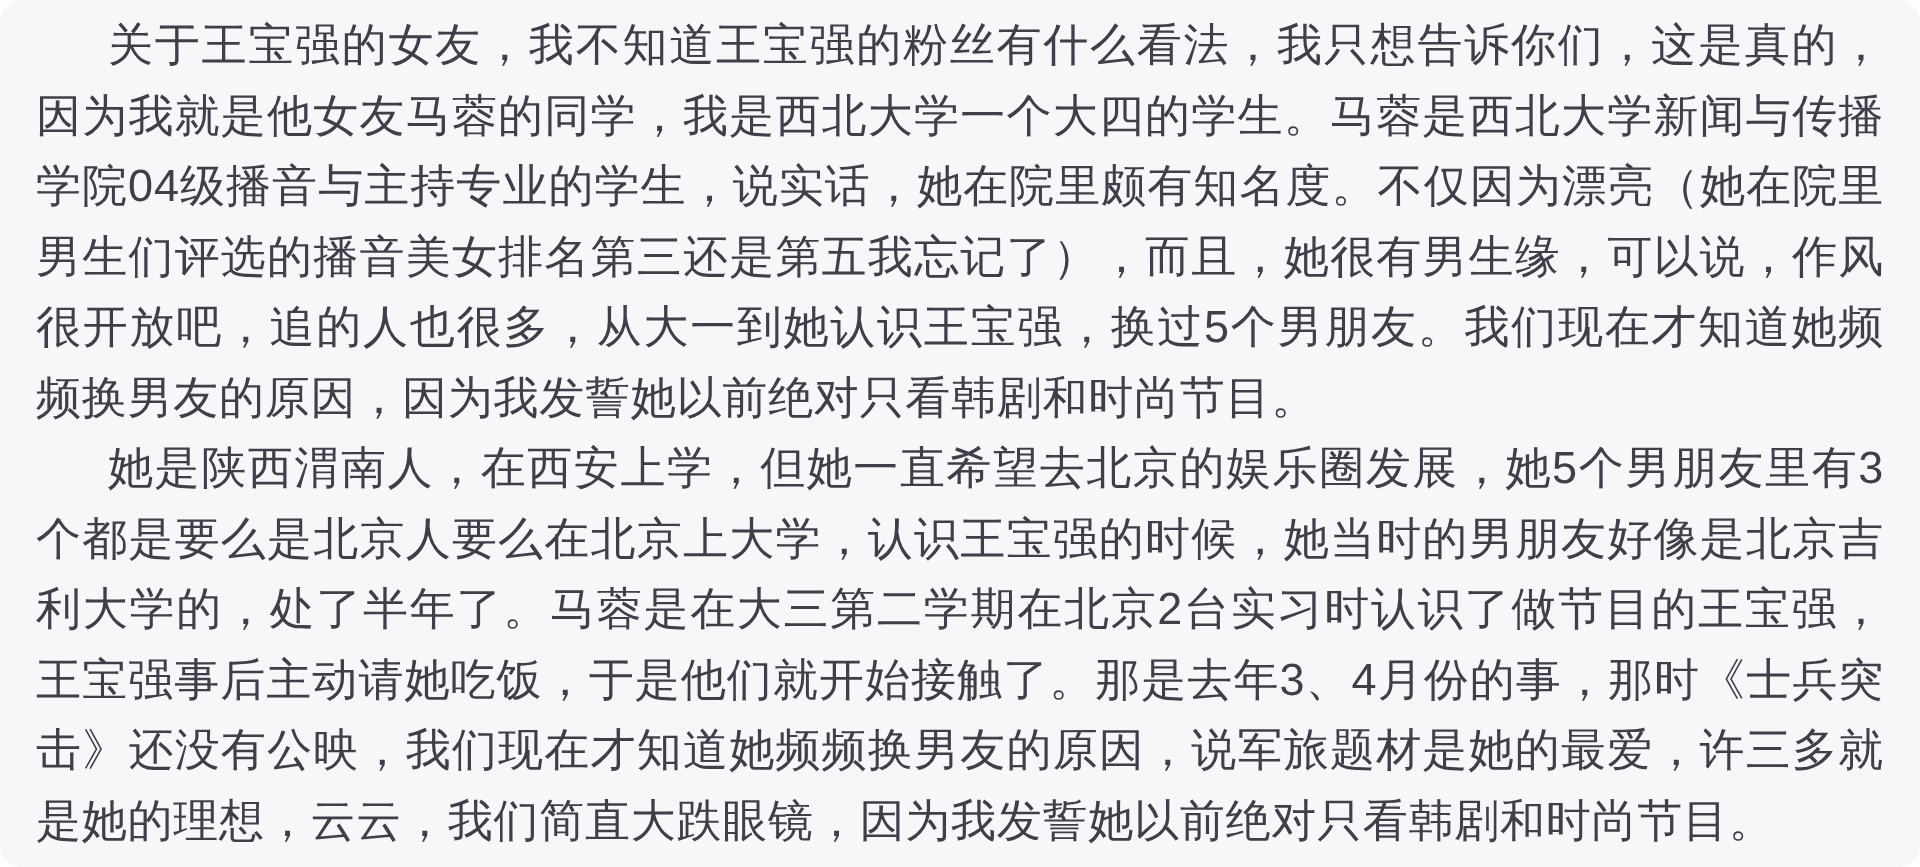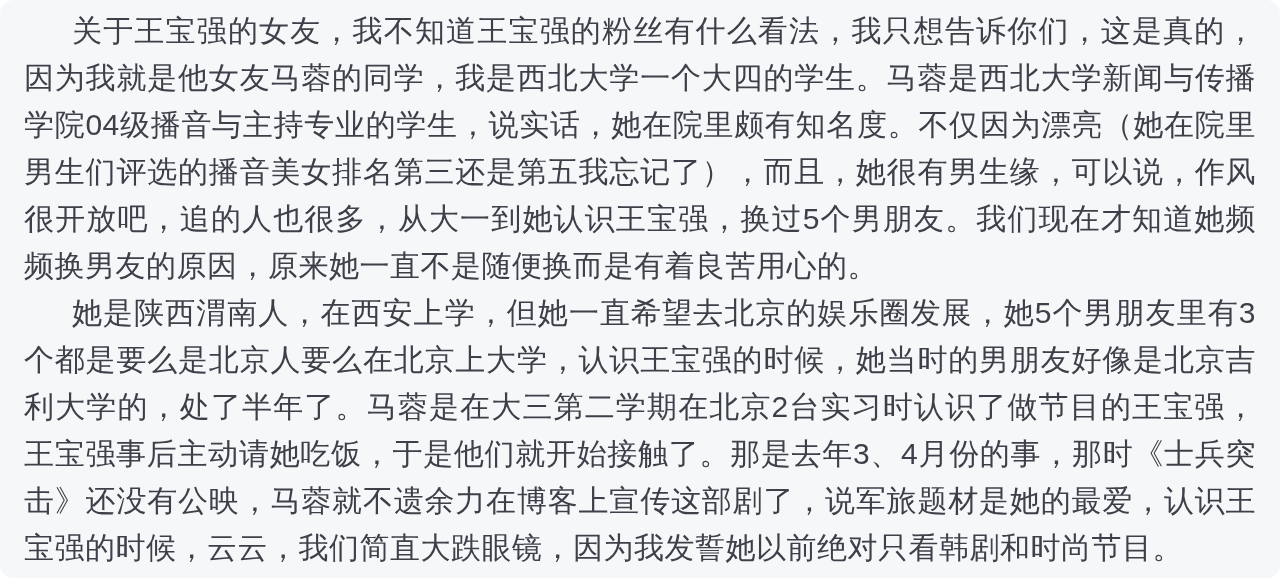--- a/index.html
+++ b/index.html
@@ -33,16 +33,16 @@
   }
   .para {
     text-indent: 1.6em;
   }
 </style>
 </head>
 <body>
 
 <div class="page">
   <div class="content">
-    <p class="para">关于王宝强的女友，我不知道王宝强的粉丝有什么看法，我只想告诉你们，这是真的，因为我就是他女友马蓉的同学，我是西北大学一个大四的学生。马蓉是西北大学新闻与传播学院04级播音与主持专业的学生，说实话，她在院里颇有知名度。不仅因为漂亮（她在院里男生们评选的播音美女排名第三还是第五我忘记了），而且，她很有男生缘，可以说，作风很开放吧，追的人也很多，从大一到她认识王宝强，换过5个男朋友。我们现在才知道她频频换男友的原因，原来她一直不是随便换而是有着良苦用心的。</p>
-    <p class="para">她是陕西渭南人，在西安上学，但她一直希望去北京的娱乐圈发展，她5个男朋友里有3个都是要么是北京人要么在北京上大学，认识王宝强的时候，她当时的男朋友好像是北京吉利大学的，处了半年了。马蓉是在大三第二学期在北京2台实习时认识了做节目的王宝强，王宝强事后主动请她吃饭，于是他们就开始接触了。那是去年3、4月份的事，那时《士兵突击》还没有公映，马蓉就不遗余力在博客上宣传这部剧了，说军旅题材是她的最爱，认识王宝强的时候，云云，我们简直大跌眼镜，因为我发誓她以前绝对只看韩剧和时尚节目。</p>
+    <p class="para">关于王宝强的女友，我不知道王宝强的粉丝有什么看法，我只想告诉你们，这是真的，因为我就是他女友马蓉的同学，我是西北大学一个大四的学生。马蓉是西北大学新闻与传播学院04级播音与主持专业的学生，说实话，她在院里颇有知名度。不仅因为漂亮（她在院里男生们评选的播音美女排名第三还是第五我忘记了），而且，她很有男生缘，可以说，作风很开放吧，追的人也很多，从大一到她认识王宝强，换过5个男朋友。我们现在才知道她频频换男友的原因，因为我发誓她以前绝对只看韩剧和时尚节目。</p>
+    <p class="para">她是陕西渭南人，在西安上学，但她一直希望去北京的娱乐圈发展，她5个男朋友里有3个都是要么是北京人要么在北京上大学，认识王宝强的时候，她当时的男朋友好像是北京吉利大学的，处了半年了。马蓉是在大三第二学期在北京2台实习时认识了做节目的王宝强，王宝强事后主动请她吃饭，于是他们就开始接触了。那是去年3、4月份的事，那时《士兵突击》还没有公映，我们现在才知道她频频换男友的原因，说军旅题材是她的最爱，许三多就是她的理想，云云，我们简直大跌眼镜，因为我发誓她以前绝对只看韩剧和时尚节目。</p>
   </div>
 </div>
 
 </body></html>

